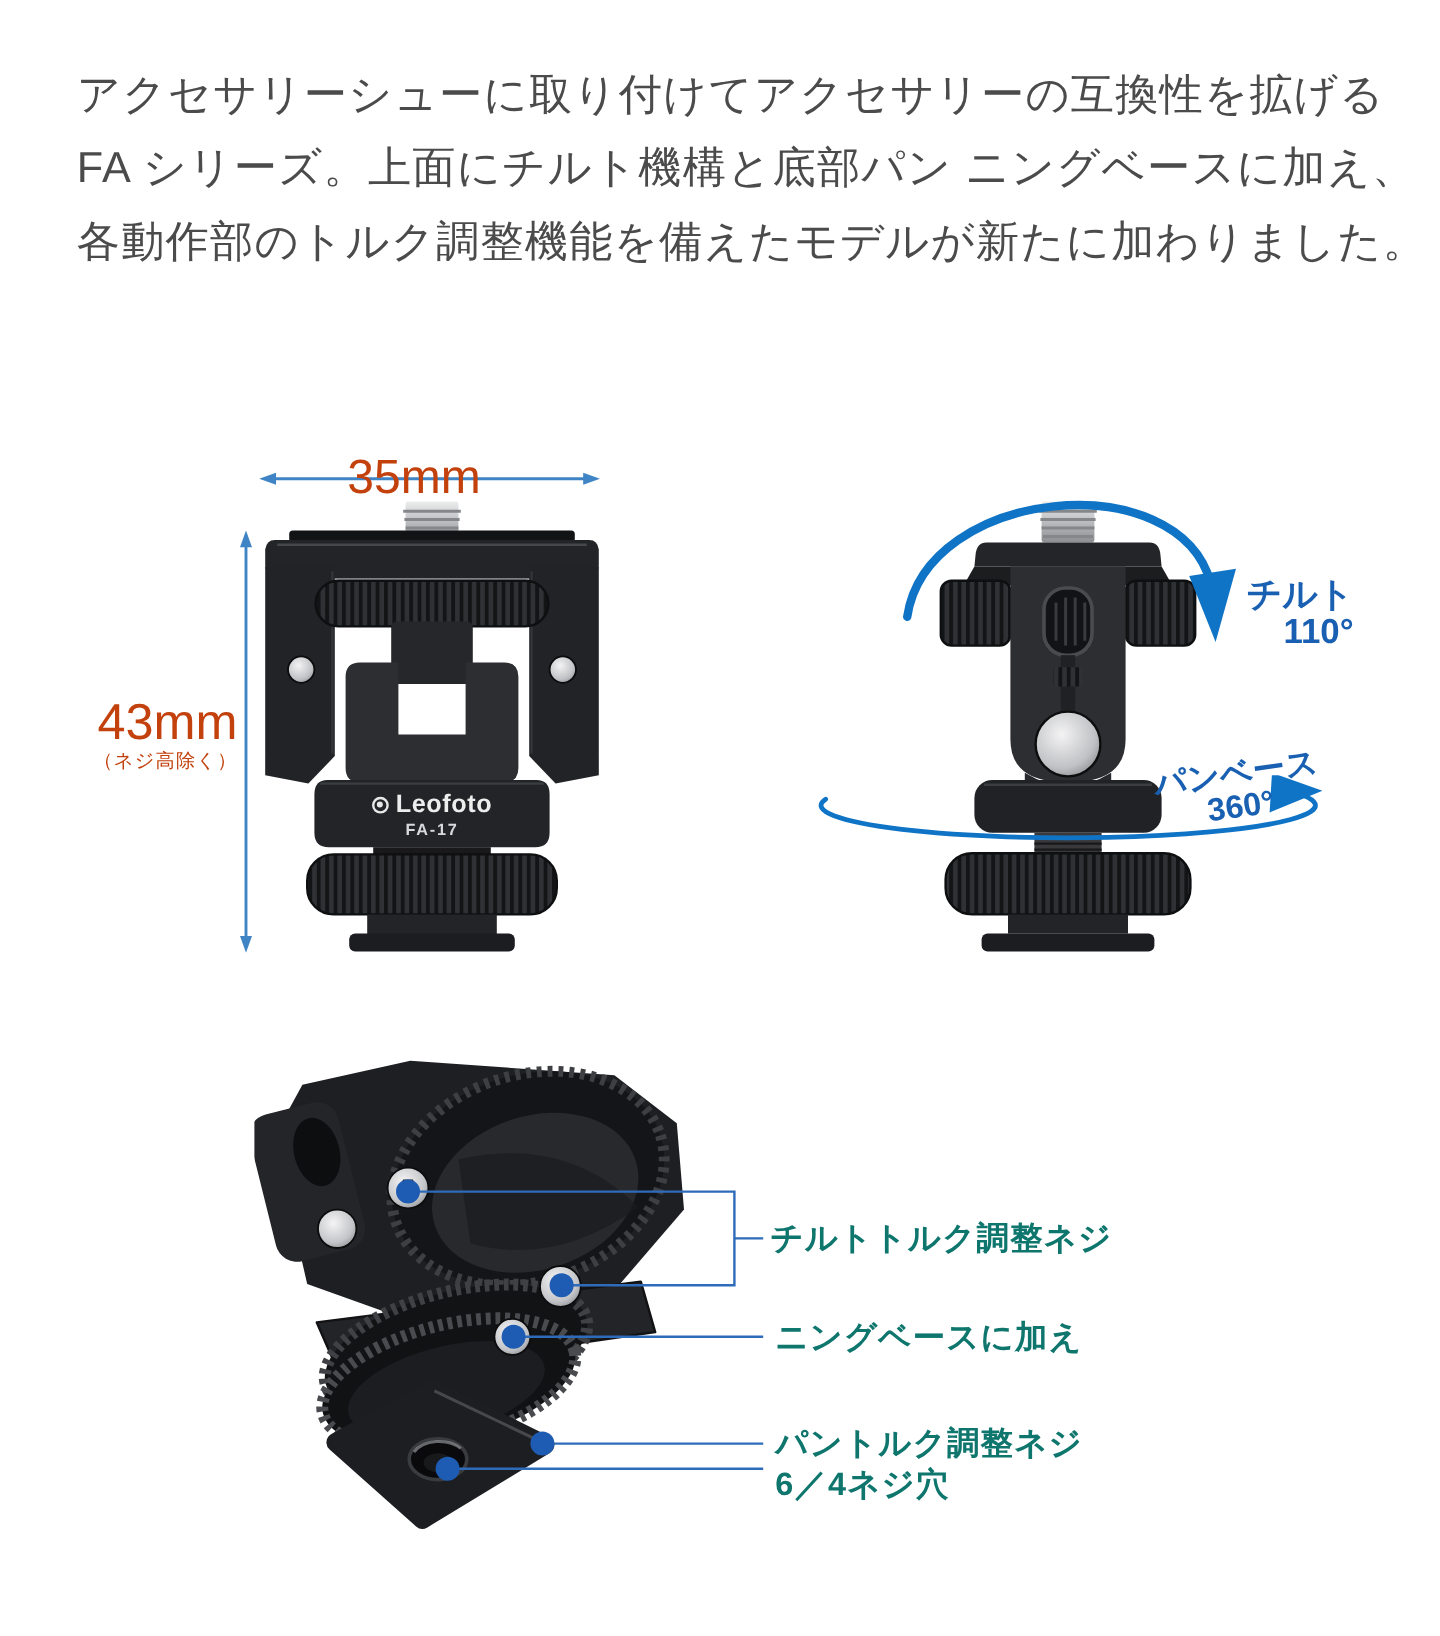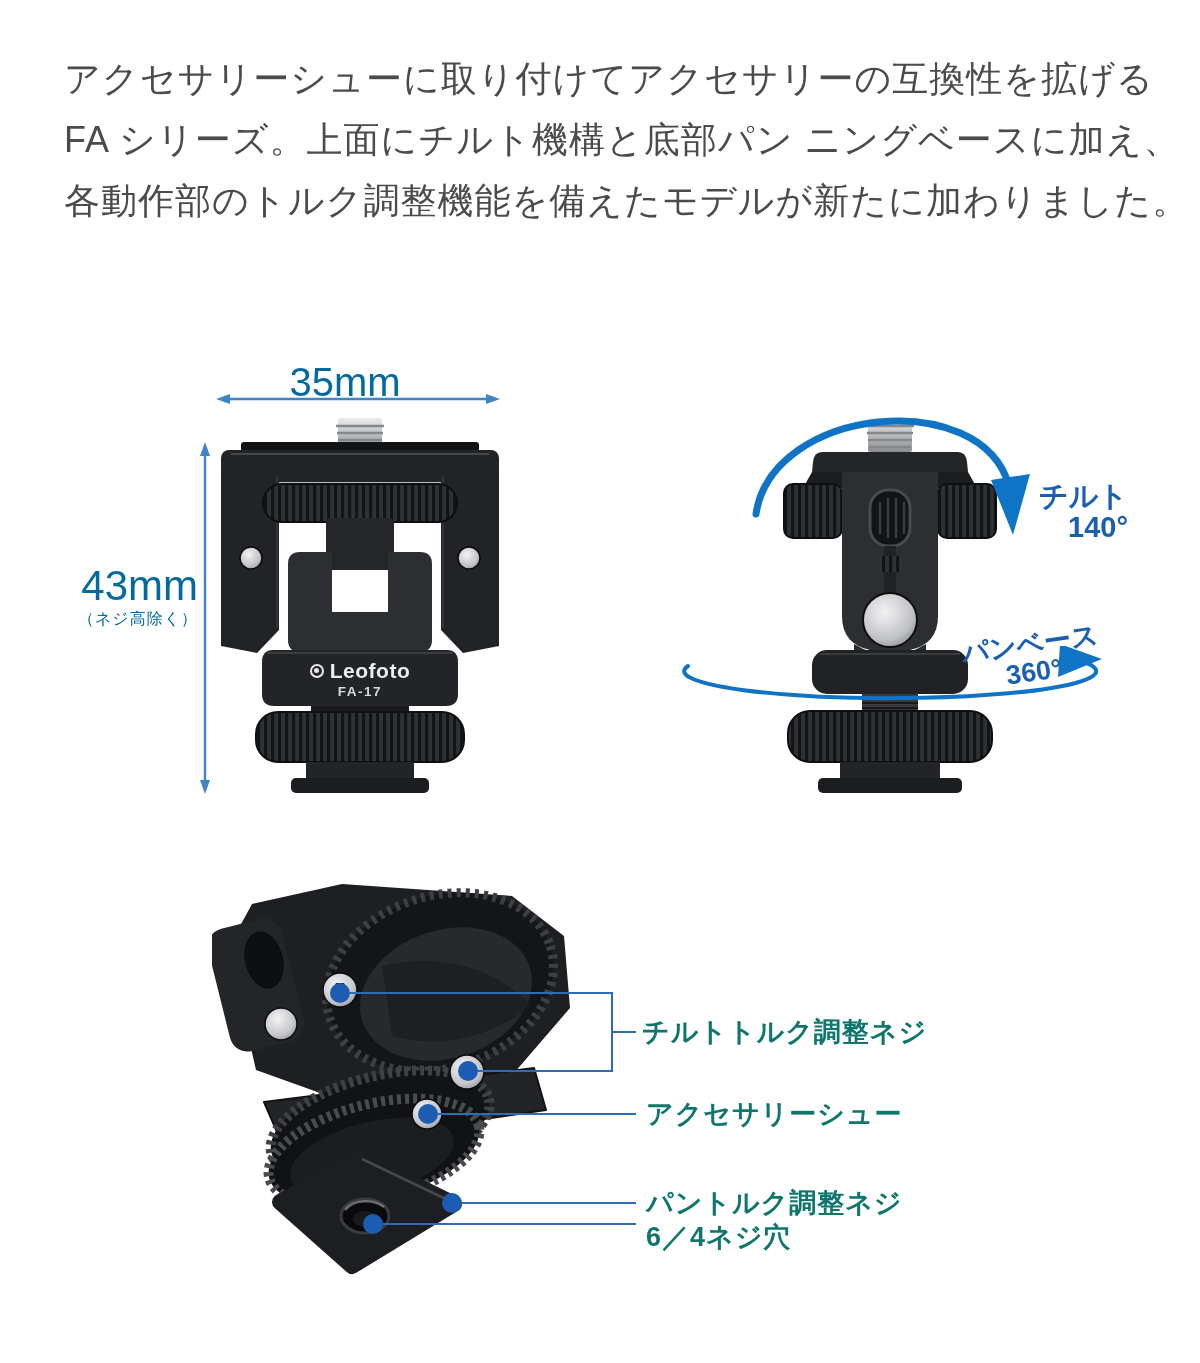--- a/index.html
+++ b/index.html
@@ -5,21 +5,21 @@
   html,body{margin:0;padding:0;background:#fff;}
   .page{
     position:relative;width:1200px;height:1363px;background:#ffffff;overflow:hidden;
     font-family:"Liberation Sans","DejaVu Sans",sans-serif;
   }
   .abs{position:absolute;}
   
   .intro{left:64px;top:48px;width:1110px;color:#4b4b4b;font-size:36px;
          line-height:61px;font-weight:500;letter-spacing:1px;white-space:nowrap;}
   
-  .dim-label{color:#0369a1;font-weight:400;}
+  .dim-label{color:#c2410c;font-weight:400;margin-top:16px;}
   .w-label{left:250px;top:360px;width:190px;text-align:center;font-size:40px;}
   .h-block{left:40px;top:564px;width:158px;text-align:right;}
   .h-label{font-size:42px;line-height:44px;}
   .h-note{font-size:16px;line-height:22px;letter-spacing:1px;}
   
   .fn-label{color:#1a60b2;font-weight:bold;}
   .tilt-label{left:1004px;top:481px;width:124px;text-align:right;font-size:29px;line-height:31px;}
   .pan-label{left:962px;top:630px;width:140px;text-align:center;font-size:27px;line-height:28px;
              transform:rotate(-8deg);}
   
@@ -143,21 +143,21 @@
     <rect x="70" y="356" width="100" height="16" fill="#232428"></rect>
     <rect x="48" y="372" width="144" height="15" rx="5" fill="#1c1d20"></rect>
   </svg>
 
   <svg class="abs" style="left:742px;top:372px;" width="300" height="185" viewBox="0 0 300 185">
     <path d="M14,142 C30,34 240,14 267,114" stroke="#1074c6" stroke-width="7" fill="none" stroke-linecap="round"></path>
     <polygon points="249,108 288,102 271,163" fill="#1074c6"></polygon>
   </svg>
   <div class="abs fn-label tilt-label">
     <div>チルト</div>
-    <div>140°</div>
+    <div>110°</div>
   </div>
 
   <svg class="abs" style="left:672px;top:646px;" width="445" height="70" viewBox="0 0 445 70">
     <path d="M16,20 A206,27 0 1 0 398,12" stroke="#1074c6" stroke-width="4" fill="none" stroke-linecap="round"></path>
     <polygon points="386,31 430,13 388,-2" fill="#1074c6"></polygon>
   </svg>
   <div class="abs fn-label pan-label">
     <div>パンベース</div>
     <div>360°</div>
   </div>
@@ -212,19 +212,19 @@
     <path d="M122,225 H306" stroke="#2e6cba" stroke-width="2"></path>
     <path d="M43,246 H306" stroke="#2e6cba" stroke-width="2"></path>
     <circle cx="10" cy="15" r="10" fill="#1e5cb3"></circle>
     <circle cx="138" cy="93" r="10" fill="#1e5cb3"></circle>
     <circle cx="98" cy="136" r="10" fill="#1e5cb3"></circle>
     <circle cx="122" cy="225" r="10" fill="#1e5cb3"></circle>
     <circle cx="43" cy="246" r="10" fill="#1e5cb3"></circle>
   </svg>
 
   <div class="abs callout-label co1">チルトトルク調整ネジ</div>
-  <div class="abs callout-label co2">アクセサリーシュー</div>
+  <div class="abs callout-label co2">ニングベースに加え</div>
   <div class="abs callout-label co3">
     <div>パントルク調整ネジ</div>
     <div>6／4ネジ穴</div>
   </div>
 
 </div>
 
 </body></html>

